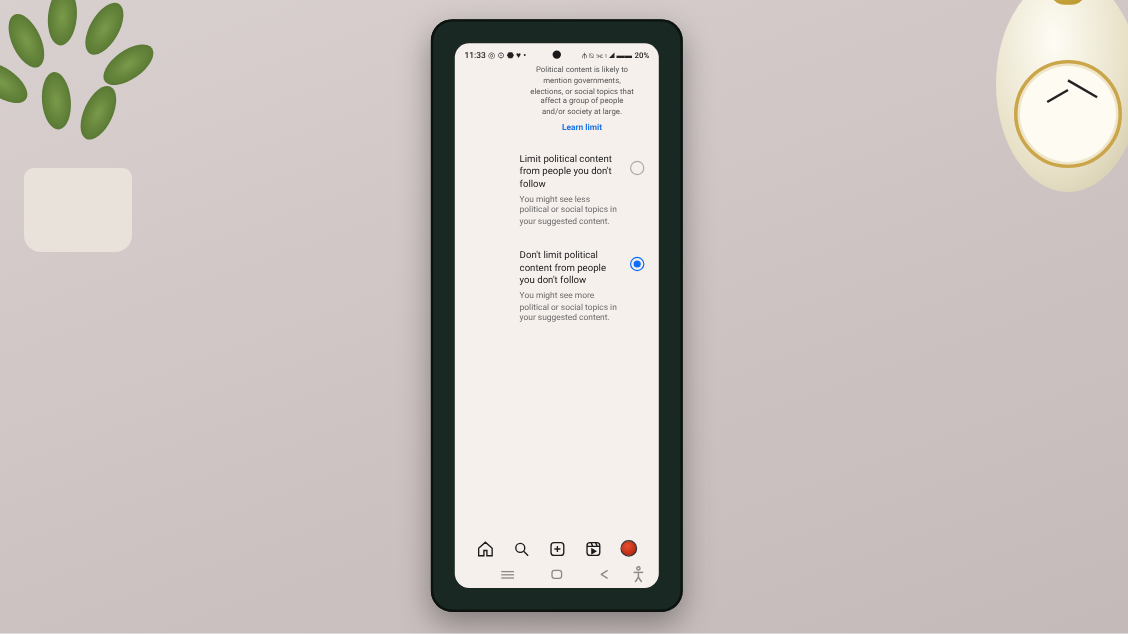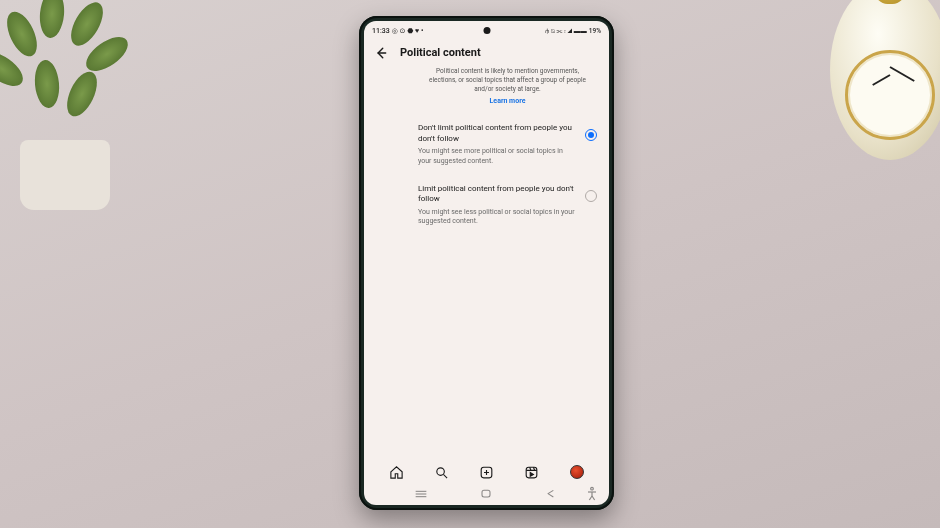--- a/index.html
+++ b/index.html
@@ -97,26 +97,26 @@
       width: 30px;
       height: 30px;
       background: radial-gradient(circle at 40% 40%, #d9b84a, #b38f2a);
       border-radius: 60% 60% 50% 50%;
     }
     
     .phone {
       position: absolute;
       left: 359px;
       top: 16px;
-      width: 255px;
+      width: 210px;
       height: 494px;
       background: #1a2823;
       border-radius: 18px;
       box-shadow: 0 10px 25px rgba(0,0,0,0.35), inset 0 0 0 2px #0b120f;
-      padding: 5px;
+      padding: 20px;
     }
     .screen {
       width: 100%;
       height: 100%;
       background: #f6f0ed;
       border-radius: 12px;
       overflow: hidden;
       position: relative;
       display: flex;
       flex-direction: column;
@@ -298,52 +298,43 @@
   <div class="screen">
     <div class="camera"></div>
 
     <div class="status-bar">
       <div class="status-left">
         <span>11:33</span>
         <span>◎ ⊙ ⬣ ♥ •</span>
       </div>
       <div class="status-right">
         <span>⫛ ⦰ ⫘ ⦂ ◢ ▬▬</span>
-        <span>19%</span>
+        <span>20%</span>
       </div>
     </div>
 
-    <div class="header">
-      <div class="back-arrow">
-        <svg viewBox="0 0 24 24" fill="none" stroke="#1a1a1a" stroke-width="2.4" stroke-linecap="round" stroke-linejoin="round">
-            <polyline points="15 4 7 12 15 20"></polyline>
-            <line x1="7" y1="12" x2="20" y2="12"></line>
-          </svg>
-      </div>
-      <div class="page-title">Political content</div>
-    </div>
 
     <div class="content">
       <div class="intro">Political content is likely to mention governments, elections, or social topics that affect a group of people and/or society at large.</div>
-      <div class="learn-more">Learn more</div>
+      <div class="learn-more">Learn limit</div>
+
+      <div class="option">
+        <div class="option-text">
+          <div class="option-title">Limit political content from people you don't follow</div>
+          <div class="option-desc">You might see less political or social topics in your suggested content.</div>
+        </div>
+        <div class="radio"></div>
+      </div>
 
       <div class="option">
         <div class="option-text">
           <div class="option-title">Don't limit political content from people you don't follow</div>
           <div class="option-desc">You might see more political or social topics in your suggested content.</div>
         </div>
         <div class="radio selected"></div>
-      </div>
-
-      <div class="option">
-        <div class="option-text">
-          <div class="option-title">Limit political content from people you don't follow</div>
-          <div class="option-desc">You might see less political or social topics in your suggested content.</div>
-        </div>
-        <div class="radio"></div>
       </div>
 
     </div>
 
     <div class="bottom-nav">
       <div class="nav-item">
         <svg viewBox="0 0 24 24" fill="none" stroke="#1a1a1a" stroke-width="1.8">
             <path d="M3 11 L12 3 L21 11 V21 H14 V14 H10 V21 H3 Z"></path>
           </svg>
       </div>

